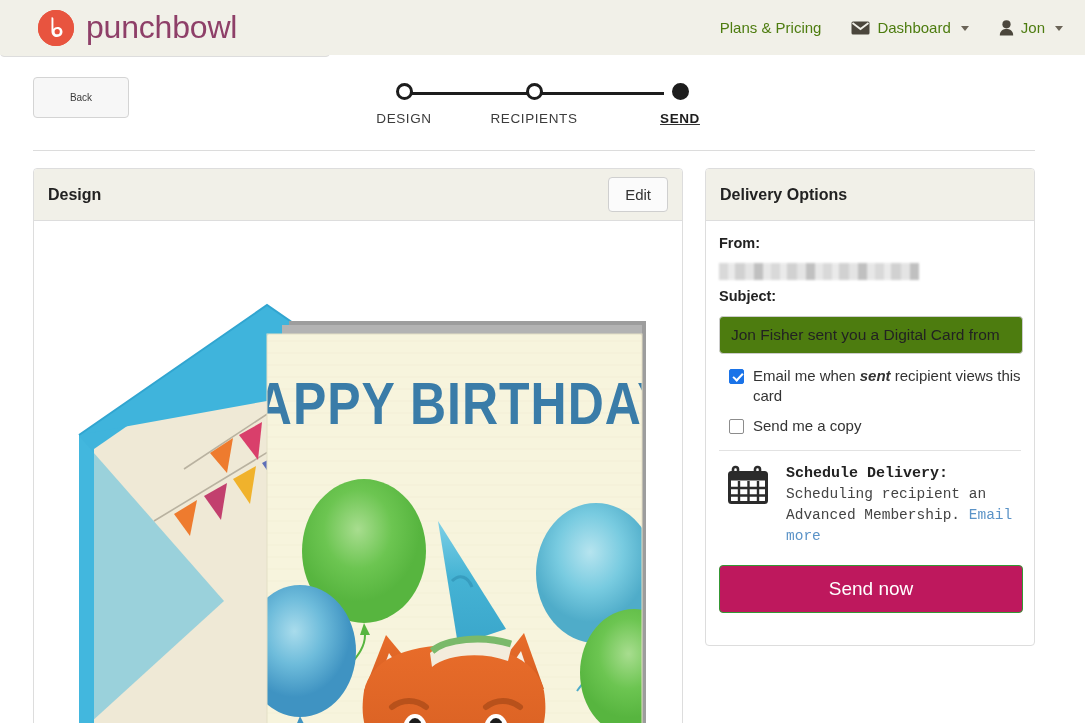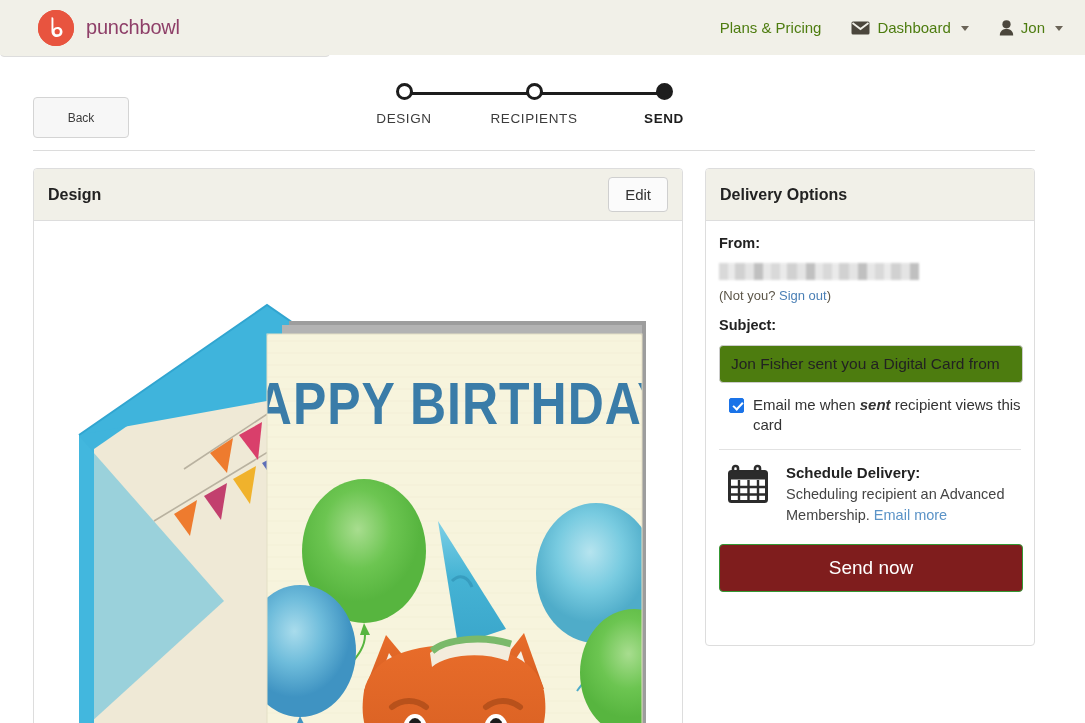--- a/index.html
+++ b/index.html
@@ -26,21 +26,21 @@
   }
   .brand-mark {
     width: 36px; height: 36px; border-radius: 50%;
     background: #e8543f;
     position: relative;
     display: inline-block;
   }
   .brand-mark svg { position: absolute; top: 0; left: 0; }
   .brand-text {
     margin-left: 12px;
-    font-size: 20px;
+    font-size: 32px;
     color: #8e3f68;
     letter-spacing: -0.2px;
     font-weight: 400;
   }
   .nav {
     margin-left: auto; margin-right: 22px;
     display: flex; align-items: center;
     gap: 30px;
     font-size: 15px;
     color: #4d7c0f;
@@ -61,25 +61,24 @@
   .topbar {
     position: absolute; top: 55px; left: 0;
     width: 1085px; height: 96px;
   }
   .back-btn {
     position: absolute; left: 33px; top: 22px;
     width: 96px; height: 41px;
     background: #f7f7f7;
     border: 1px solid #d4d4d4;
     border-radius: 4px;
-    font-size: 12px;
+    font-size: 10px;
     color: #3c3c3c;
     cursor: pointer;
     font-family: "Liberation Sans", sans-serif;
-    margin-top: 20px;
   }
   .steps {
     position: absolute; left: 370px; top: 26px;
     width: 320px; height: 62px;
   }
   .steps-line {
     position: absolute; left: 34px; top: 11px;
     width: 260px; height: 3px;
     background: #1d1d1d;
   }
@@ -198,27 +197,27 @@
     content: ""; position: absolute;
     left: 4.5px; top: 1px; width: 4px; height: 8px;
     border: solid #ffffff; border-width: 0 2px 2px 0;
     transform: rotate(43deg);
   }
   .check-text { font-size: 15px; color: #333333; line-height: 20px; }
   .check-text em { font-style: italic; font-weight: bold; }
   .hr-soft { height: 1px; background: #e2e2e2; margin: 14px 0 12px; }
   .sched-row { display: flex; align-items: flex-start; padding-left: 9px; }
   .cal-icon { flex: 0 0 44px; margin-right: 14px; margin-top: 2px; }
-  .sched-text { font-size: 14.5px; line-height: 21px; color: #444444; }
+  .sched-text { font-size: 14.5px; line-height: 21px; color: #444444; font-family: Liberation Mono, monospace; }
   .sched-text b { color: #222222; font-size: 15px; }
   .sched-text a { color: #5b93c7; text-decoration: none; cursor: pointer; }
   .send-btn {
     display: block; width: 304px; height: 48px;
     margin: 18px auto 0;
-    background: #7f1d1d; border: 1px solid #349834;
+    background: #be185d; border: 1px solid #349834;
     border-radius: 4px; color: #ffffff;
     font-size: 19px; cursor: pointer;
     font-family: "Liberation Sans", sans-serif;
   }
 
   
   #recip-panel {
     left: 705px; top: 666px; width: 330px; height: 57px;
     background: #f1f0e8; border: 1px solid #dddddd; border-radius: 4px;
   }
@@ -291,21 +290,21 @@
     <div class="step" style="left:34px;">
       <div class="step-dot"></div>
       <div class="step-label">DESIGN</div>
     </div>
 
     <div class="step" style="left:164px;">
       <div class="step-dot"></div>
       <div class="step-label">RECIPIENTS</div>
     </div>
 
-    <div class="step done" style="left:294px;">
+    <div class="step done" style="left:310px;text-decoration:underline;">
       <div class="step-dot"></div>
       <div class="step-label">SEND</div>
     </div>
   </div>
 </div>
 <div class="divider"></div>
 
 <div class="panel" id="design-panel">
   <div class="panel-head">
     <span class="panel-title">Design</span>
@@ -467,32 +466,33 @@
 
 <div class="panel" id="delivery-panel">
   <div class="panel-head">
     <span class="panel-title">Delivery Options</span>
   </div>
 
   <div class="delivery-body">
 
     <div class="field-label">From:</div>
     <div class="blur-bar"></div>
-    <div class="notyou">
-      <span>(Not you? </span><a>Sign out</a><span>)</span>
-    </div>
 
     <div class="field-label">Subject:</div>
     <input class="subject-input" type="text" value="Jon Fisher sent you a Digital Card from" style="">
 
     <div class="check-row">
       <span class="cb checked"></span>
       <span class="check-text"><span>Email me when </span><em>sent</em><span> recipient views this card</span></span>
     </div>
 
+    <div class="check-row">
+      <span class="cb"></span>
+      <span class="check-text">Send me a copy</span>
+    </div>
 
     <div class="hr-soft"></div>
 
     <div class="sched-row">
       <span class="cal-icon">
         <svg width="44" height="42" viewBox="0 0 44 42">
           <rect x="5" y="2" width="5" height="9" rx="2.3" fill="none" stroke="#2b2b2b" stroke-width="2.6"></rect>
           <rect x="27" y="2" width="5" height="9" rx="2.3" fill="none" stroke="#2b2b2b" stroke-width="2.6"></rect>
           <rect x="1.5" y="7.5" width="37" height="30" rx="2" fill="none" stroke="#2b2b2b" stroke-width="3"></rect>
           <rect x="1.5" y="7.5" width="37" height="8" fill="#2b2b2b"></rect>

